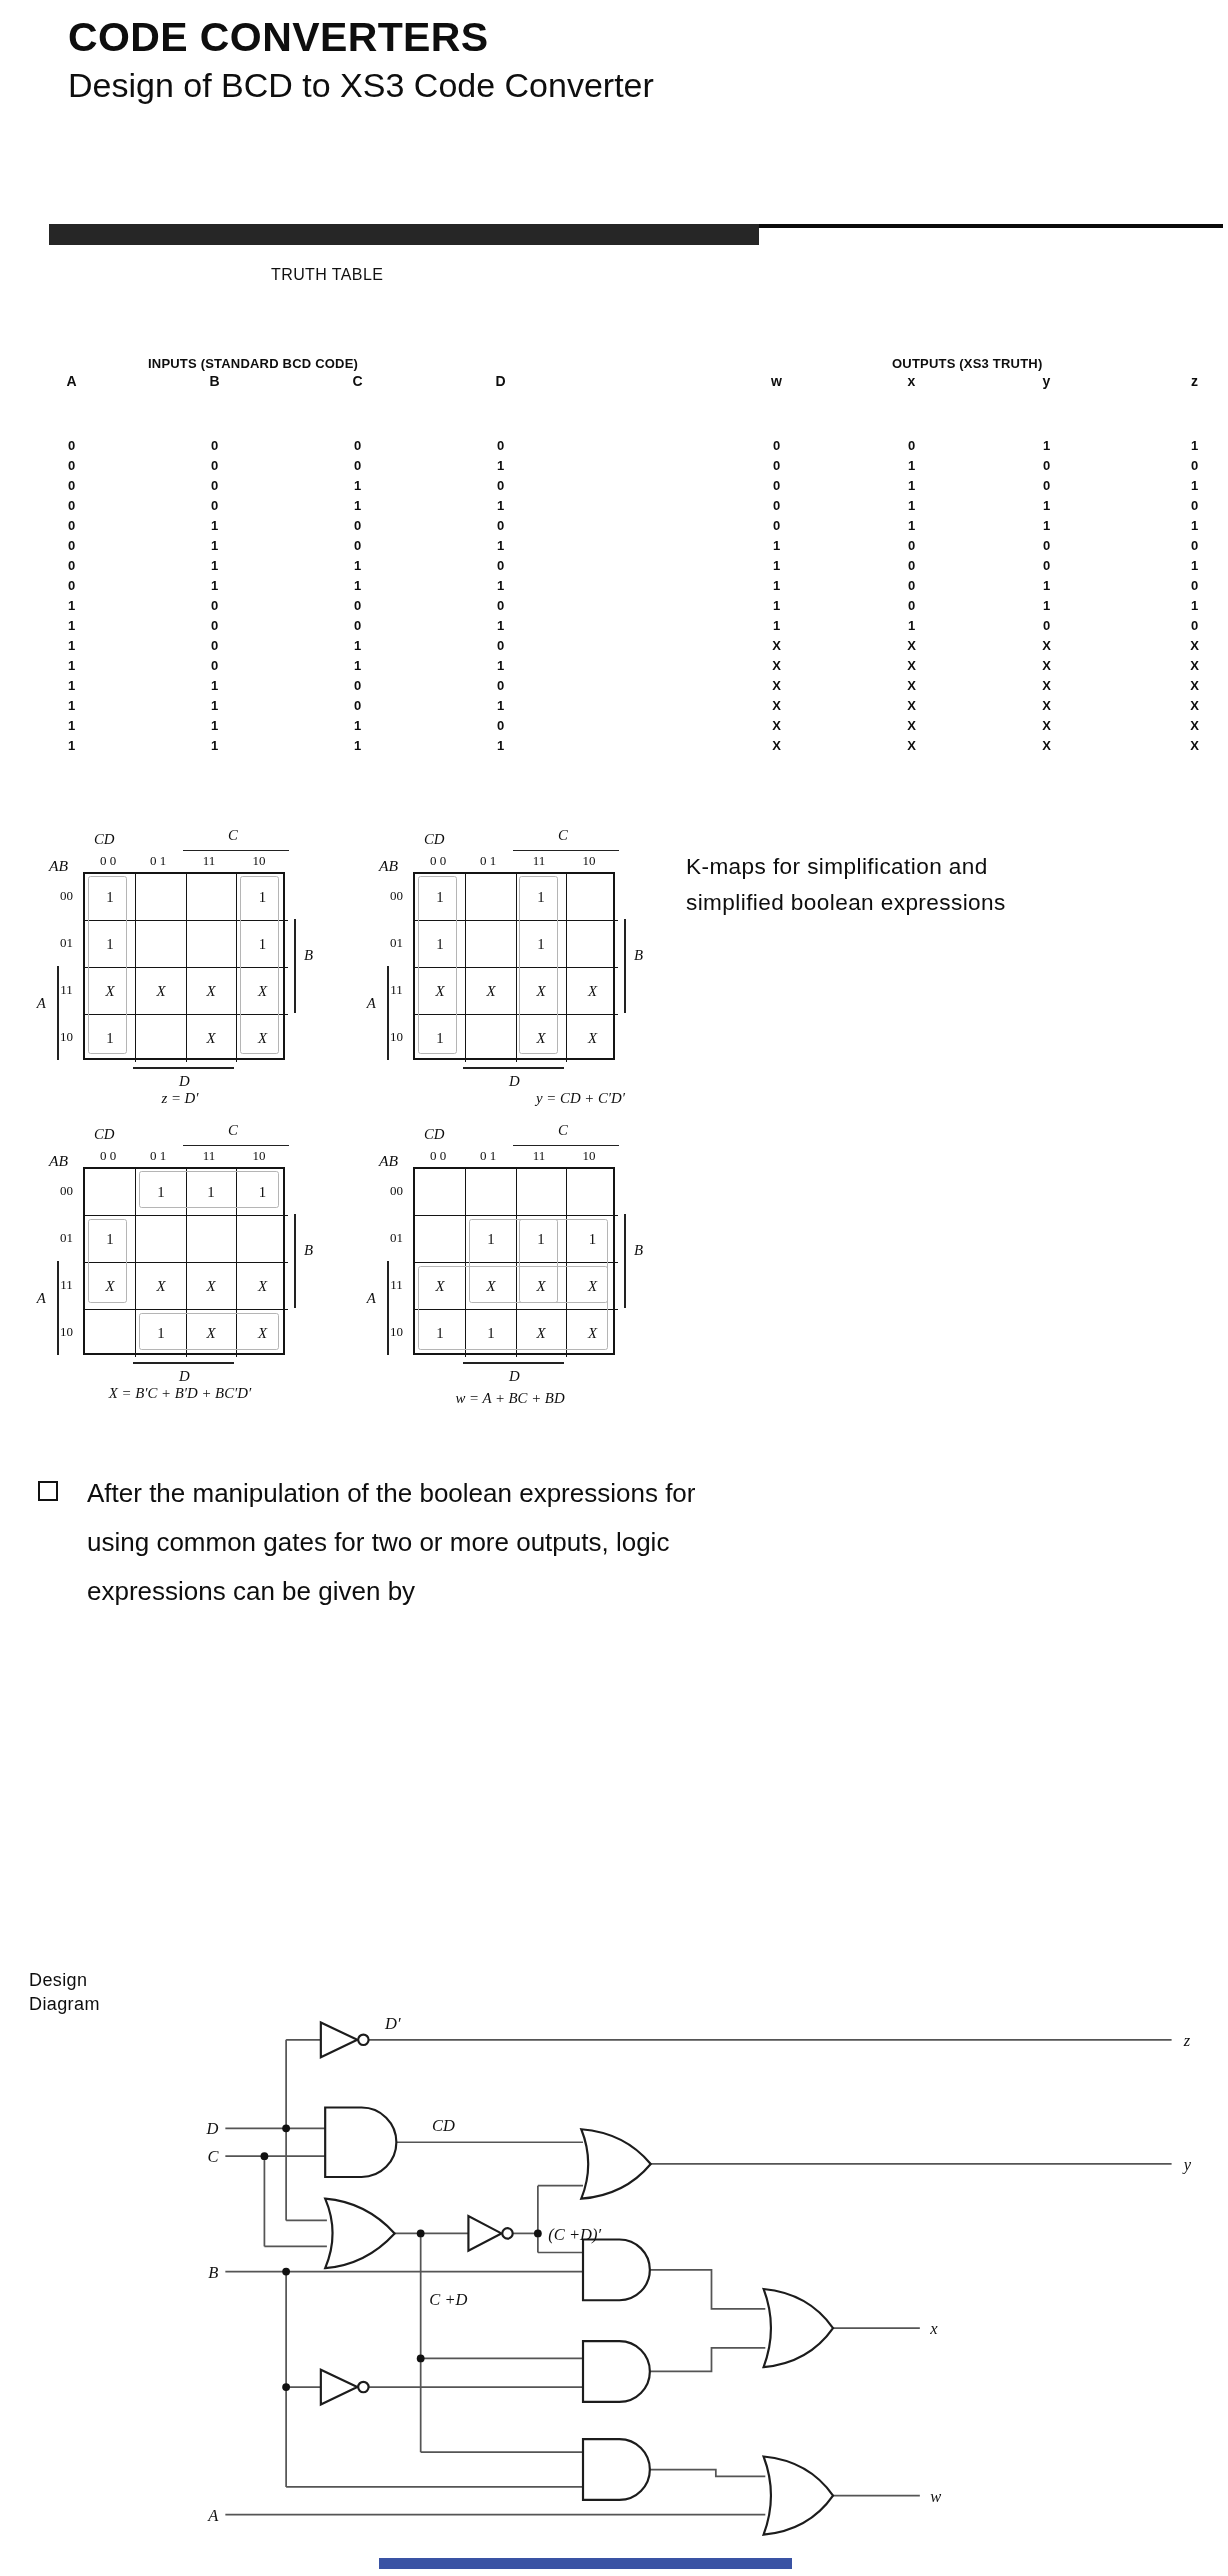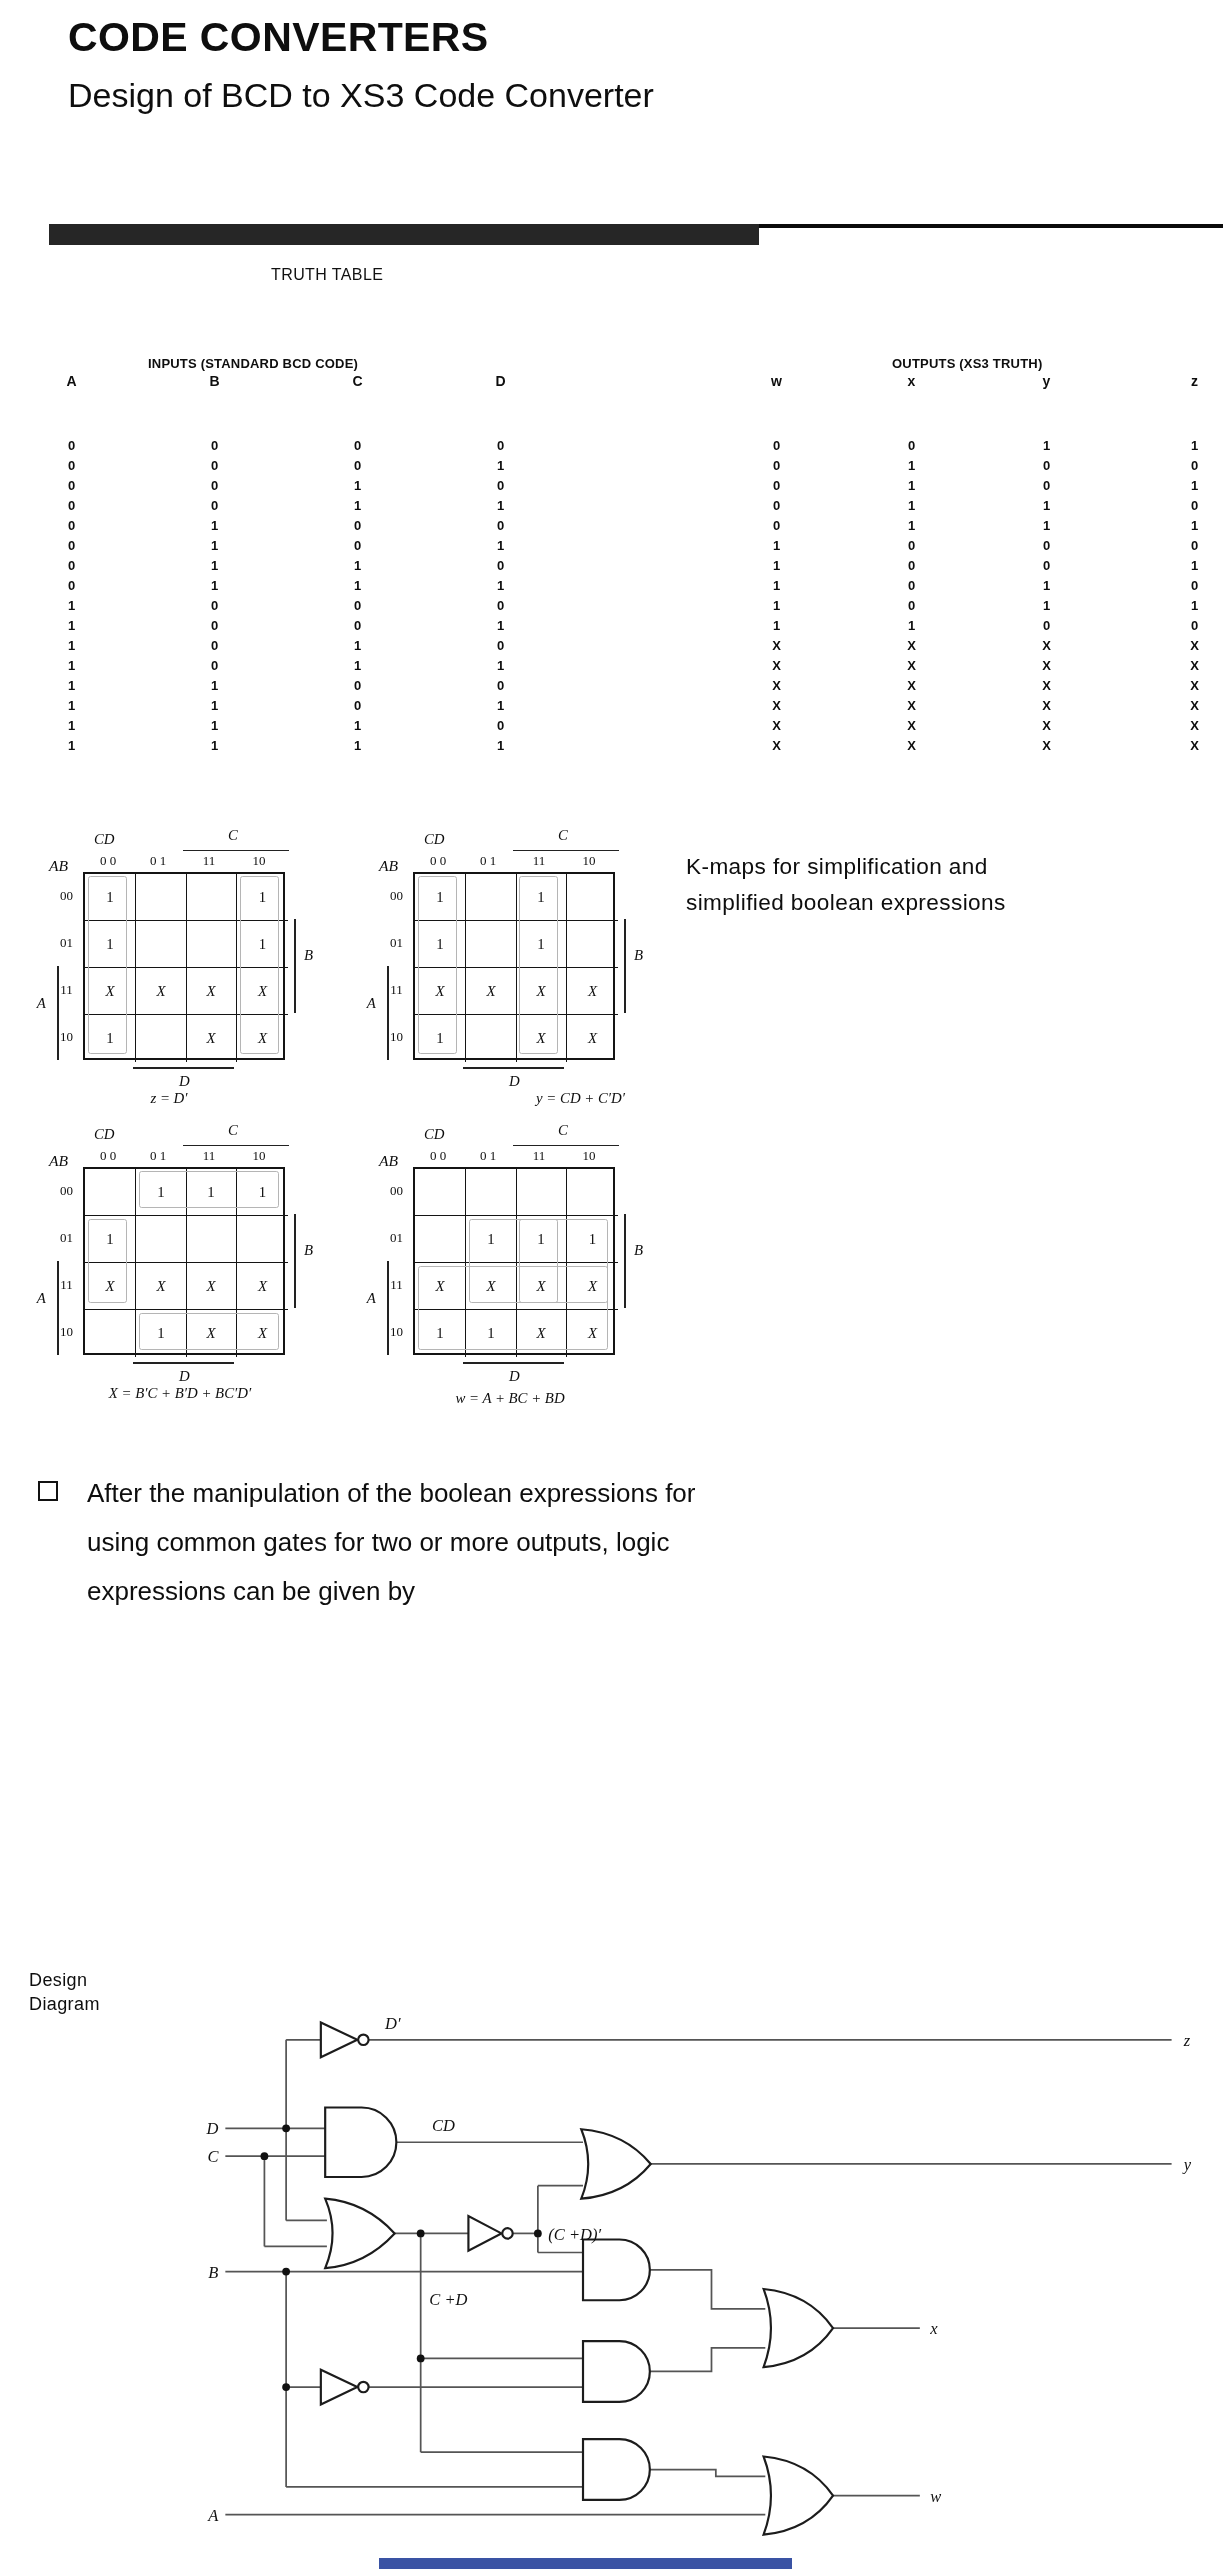--- a/index.html
+++ b/index.html
@@ -2,21 +2,21 @@
 <html style="font-size:14px"><head>
 <meta charset="utf-8">
 <style>
   html,body{margin:0;padding:0;background:#fff;}
   .page{position:relative;width:1229px;height:2576px;background:#ffffff;
         font-family:"Liberation Sans",sans-serif;color:#0e0e0e;overflow:hidden;}
   .abs{position:absolute;}
   .preline{white-space:pre-line;}
 
   .title{left:68px;top:14px;font-size:41px;font-weight:bold;letter-spacing:0.4px;}
-  .subtitle{left:68px;top:76px;font-size:34px;font-weight:normal;}
+  .subtitle{left:68px;top:66px;font-size:34px;font-weight:normal;}
 
   .divider-line{left:49px;top:224px;width:1174px;height:3.5px;background:#0a0a0a;}
   .divider-bar{left:49px;top:224px;width:710px;height:21px;background:#262626;}
 
   .section-heading{left:271px;top:266px;font-size:16px;letter-spacing:0.4px;color:#111;}
 
   .tt-group-header{top:356px;font-size:13px;font-weight:bold;letter-spacing:0.2px;}
   .tt-grid{display:grid;grid-template-columns:143px 143px 143px 143px 137px 135px 135px 135px 161px;}
   .tt-grid span{text-align:center;}
   #tt-letters{left:0;top:373px;width:1229px;}
@@ -296,21 +296,21 @@
         <div class="km-rowhead" style="position: absolute; left: 17.4px; top: 139px; line-height: 47px;">11</div>
         <div class="km-rowhead" style="position: absolute; left: 17.4px; top: 186px; line-height: 47px;">10</div>
         <div class="km-line" style="position: absolute; left: 22px; top: 139px; width: 1.7px; height: 94px;"></div>
         <div class="it" style="position: absolute; left: 1.7px; top: 168px; font-size: 14.8px;">A</div>
         <div class="km-line" style="position: absolute; left: 259px; top: 92px; width: 1.7px; height: 94px;"></div>
         <div class="it" style="position: absolute; left: 269px; top: 120px; font-size: 14.8px;">B</div>
         <div class="km-line" style="position: absolute; left: 98px; top: 240px; width: 101px; height: 1.7px;"></div>
         <div class="it" style="position: absolute; left: 144px; top: 246px; font-size: 14.8px;">D</div>
         <div class="km-group" style="left: 53px; top: 49px; width: 37px; height: 176px;"></div>
         <div class="km-group" style="left: 205px; top: 49px; width: 37px; height: 176px;"></div>
-        <div class="km-caption" style="position: absolute; left: 19px; top: 263px;">z = D′</div>
+        <div class="km-caption" style="position: absolute; left: 30px; top: 263px;">z = D′</div>
       </div>
       <div class="kmap" style="left: 365px; top: 827px;">
         <div class="it" style="position: absolute; left: 59px; top: 3.5px; font-size: 14.8px;">CD</div>
         <div class="it" style="position: absolute; left: 193px; top: 0px; font-size: 14.8px;">C</div>
         <div class="km-line" style="position: absolute; left: 148px; top: 22.6px; width: 106px; height: 1.7px;"></div>
         <div class="it" style="position: absolute; left: 14px; top: 29.5px; font-size: 15.6px;">AB</div>
         <div class="km-colhead" style="position: absolute; left: 48px; top: 26px;">0 0</div>
         <div class="km-colhead" style="position: absolute; left: 98px; top: 26px;">0 1</div>
         <div class="km-colhead" style="position: absolute; left: 149px; top: 26px;">11</div>
         <div class="km-colhead" style="position: absolute; left: 199px; top: 26px;">10</div>

